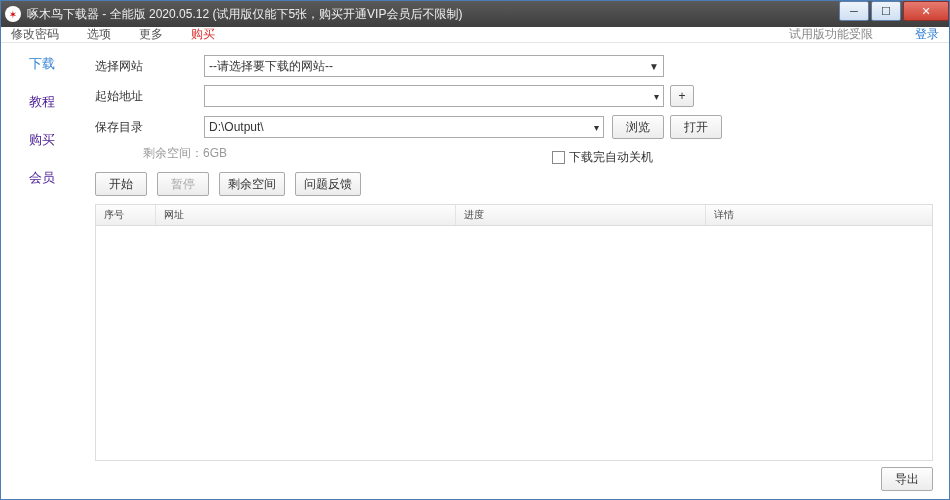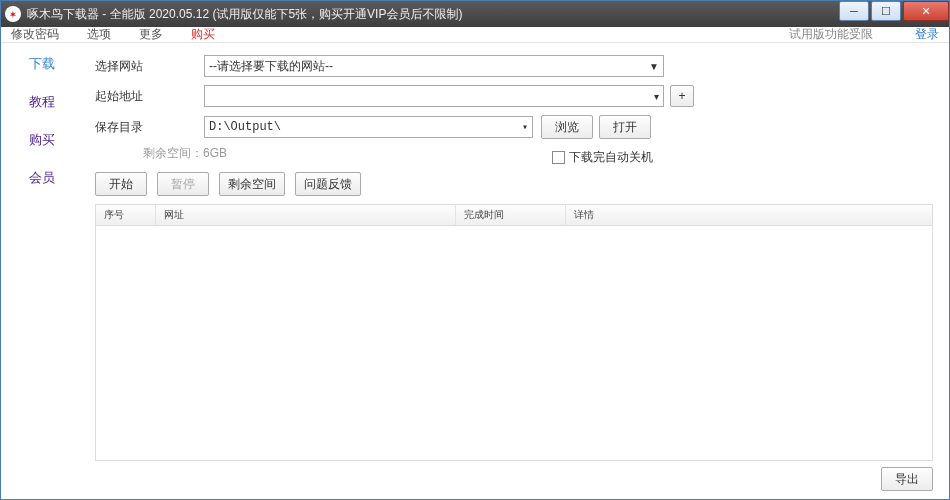--- a/index.html
+++ b/index.html
@@ -248,21 +248,21 @@
           <span></span>
           <span class="caret">▾</span>
         </div>
         <div class="sqbtn">
           <span>+</span>
         </div>
       </div>
 
       <div class="row">
         <div class="row-label">保存目录</div>
-        <div class="textin" style="width:329px;font-family:Liberation Mono, monospace">
+        <div class="textin" style="width:400px;font-family:Liberation Sans, sans-serif">
           <span>D:\Output\</span>
           <span class="caret">▾</span>
         </div>
         <div class="btn" style="margin-left:8px">浏览</div>
         <div class="btn" style="margin-left:6px">打开</div>
       </div>
 
       <div style="display:flex;align-items:center">
         <div class="hint">剩余空间：6GB</div>
         <div style="flex:1"></div>
@@ -275,21 +275,21 @@
       <div class="actionrow">
         <div class="btn">开始</div>
         <div class="btn disabled">暂停</div>
         <div class="btn">剩余空间</div>
         <div class="btn">问题反馈</div>
       </div>
 
       <div class="table-head">
         <div class="th" style="width:60px">序号</div>
         <div class="th" style="width:300px">网址</div>
-        <div class="th" style="width:110px">完成时间</div>
+        <div class="th" style="width:250px">进度</div>
         <div class="th" style="flex:1;border-right:none">详情</div>
       </div>
       <div class="table-body"></div>
 
       <div class="footer">
         <div class="btn">导出</div>
       </div>
 
     </div>
   </div>

